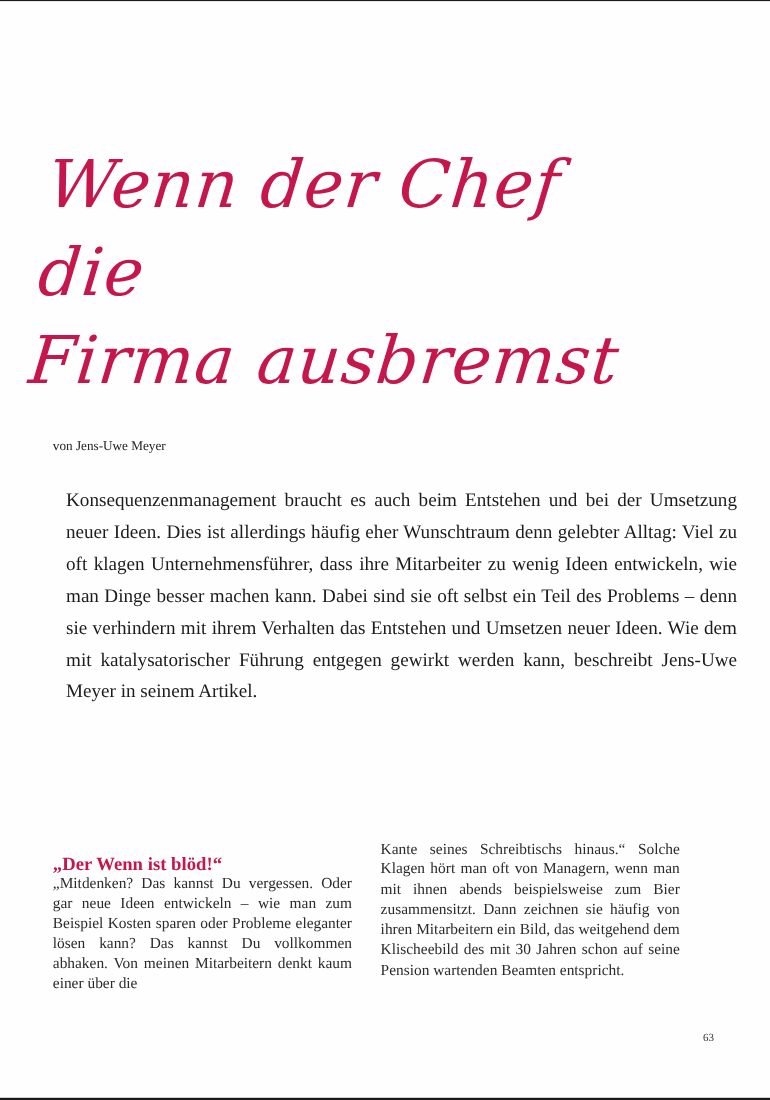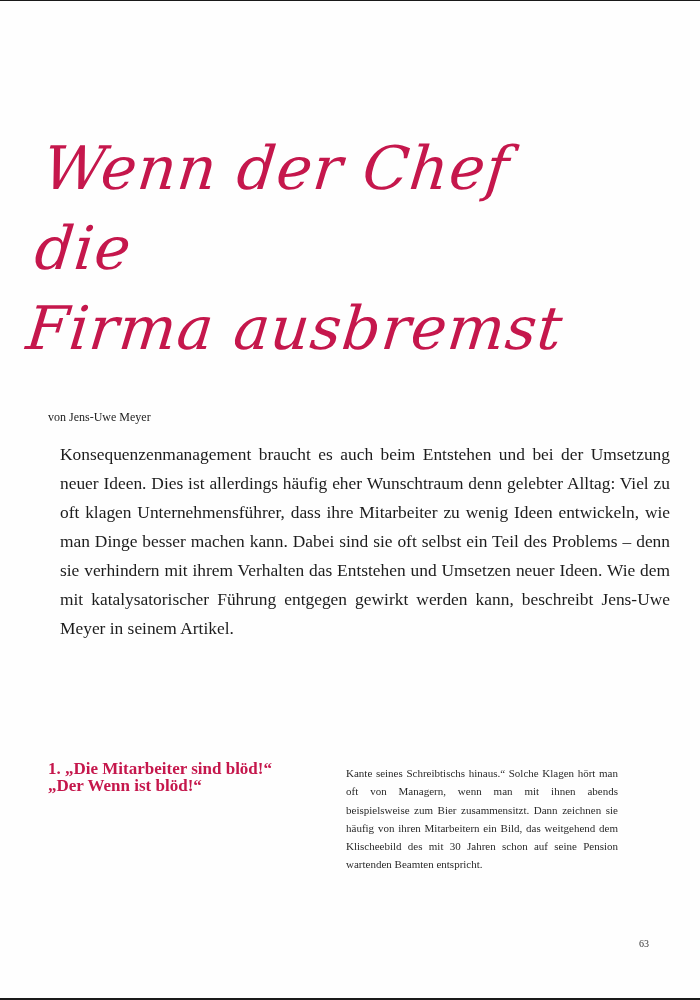--- a/index.html
+++ b/index.html
@@ -36,21 +36,20 @@
       letter-spacing: 1px;
       transform: skewX(-6deg);
       transform-origin: left top;
     }
     .byline {
       position: absolute;
       left: 48px;
       top: 398px;
       font-size: 12px;
       color: #222;
-      margin-top: 12px;
     }
     .lead {
       position: absolute;
       left: 48px;
       top: 428px;
       width: 610px;
       margin: 12px;
       font-size: 17.4px;
       line-height: 29px;
       text-align: justify;
@@ -66,21 +65,21 @@
     .section-heading {
       margin: 0;
       font-family: "Liberation Serif", serif;
       font-weight: bold;
       font-size: 17px;
       line-height: 17px;
       color: #c5174c;
     }
     .body-text {
       margin: 1px 0 0 0;
-      font-size: 11px;
+      font-size: 14px;
       line-height: 18.3px;
       text-align: justify;
       color: #2a2a2a;
     }
     .page-number {
       position: absolute;
       left: 639px;
       top: 938px;
       font-size: 10px;
       color: #333;
@@ -95,23 +94,24 @@
   <span>Wenn der Chef die</span><br>
   <span>Firma ausbremst</span>
 </h1>
 
 <div class="byline">von Jens-Uwe Meyer</div>
 
 <p class="lead">Konsequenzenmanagement braucht es auch beim Entstehen und bei der Umsetzung neuer Ideen. Dies ist allerdings häufig eher Wunschtraum denn gelebter Alltag: Viel zu oft klagen Unternehmensführer, dass ihre Mitarbeiter zu wenig Ideen entwickeln, wie man Dinge besser machen kann. Dabei sind sie oft selbst ein Teil des Problems – denn sie verhindern mit ihrem Verhalten das Entstehen und Umsetzen neuer Ideen. Wie dem mit katalysatorischer Führung entgegen gewirkt werden kann, beschreibt Jens-Uwe Meyer in seinem Artikel.</p>
 
 <div class="col col-left">
   <h2 class="section-heading">
-    <span>1. „Die Mitarbeiter sind blöd!“</span><br>
+    <br>
     <span>„Der Wenn ist blöd!“</span>
   </h2>
+  <p class="body-text">„Mitdenken? Das kannst Du vergessen. Oder gar neue Ideen entwickeln – wie man zum Beispiel Kosten sparen oder Probleme eleganter lösen kann? Das kannst Du vollkommen abhaken. Von meinen Mitarbeitern denkt kaum einer über die</p>
 </div>
 
 <div class="col col-right">
   <p class="body-text">Kante seines Schreibtischs hinaus.“ Solche Klagen hört man oft von Managern, wenn man mit ihnen abends beispielsweise zum Bier zusammensitzt. Dann zeichnen sie häufig von ihren Mitarbeitern ein Bild, das weitgehend dem Klischeebild des mit 30 Jahren schon auf seine Pension wartenden Beamten entspricht.</p>
 </div>
 
 <div class="page-number">63</div>
 
 <div class="edge-bottom"></div>
 

